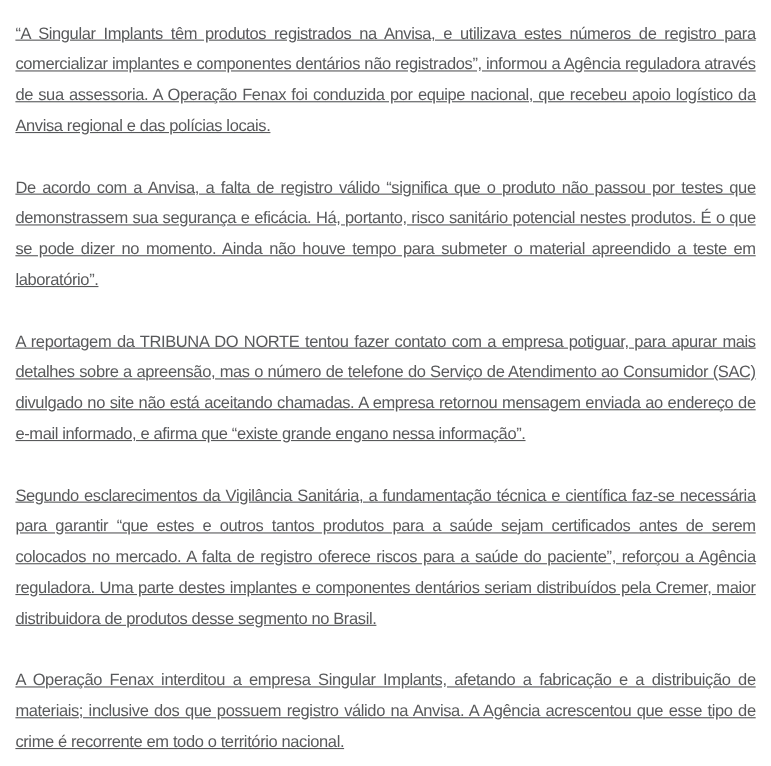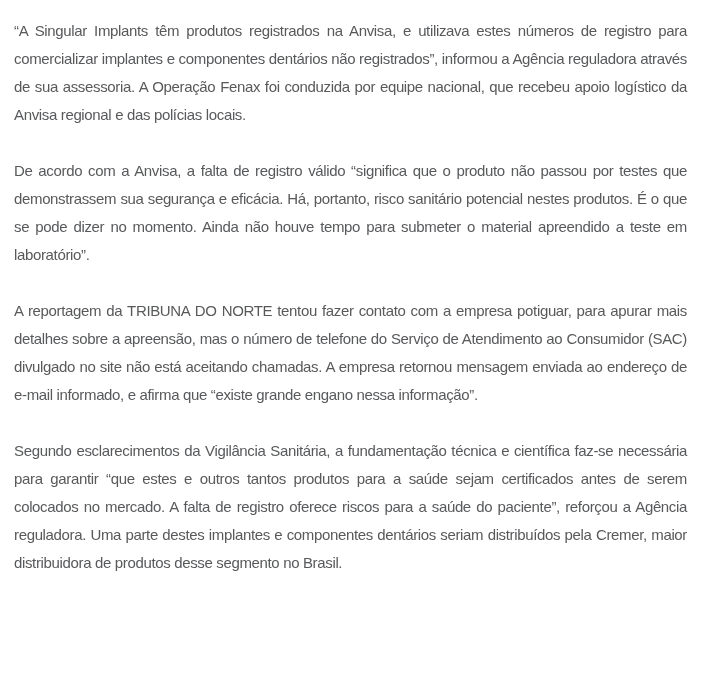--- a/index.html
+++ b/index.html
@@ -16,26 +16,28 @@
     font-family: "Liberation Sans", "DejaVu Sans", sans-serif;
     font-stretch: condensed;
     font-size: 15px;
     line-height: 28px;
     letter-spacing: -0.35px;
     color: #58595b;
     text-align: justify;
   }
   .article p {
     margin: 0 0 28px 0;
+    text-decoration: underline;
   }
   .article p:last-child {
     margin-bottom: 0;
   }
 </style>
 </head>
 <body>
 
 <div class="article">
   <p>“A Singular Implants têm produtos registrados na Anvisa, e utilizava estes números de registro para comercializar implantes e componentes dentários não registrados”, informou a Agência reguladora através de sua assessoria. A Operação Fenax foi conduzida por equipe nacional, que recebeu apoio logístico da Anvisa regional e das polícias locais.</p>
   <p>De acordo com a Anvisa, a falta de registro válido “significa que o produto não passou por testes que demonstrassem sua segurança e eficácia. Há, portanto, risco sanitário potencial nestes produtos. É o que se pode dizer no momento. Ainda não houve tempo para submeter o material apreendido a teste em laboratório”.</p>
   <p>A reportagem da TRIBUNA DO NORTE tentou fazer contato com a empresa potiguar, para apurar mais detalhes sobre a apreensão, mas o número de telefone do Serviço de Atendimento ao Consumidor (SAC) divulgado no site não está aceitando chamadas. A empresa retornou mensagem enviada ao endereço de e-mail informado, e afirma que “existe grande engano nessa informação”.</p>
   <p>Segundo esclarecimentos da Vigilância Sanitária, a fundamentação técnica e científica faz-se necessária para garantir “que estes e outros tantos produtos para a saúde sejam certificados antes de serem colocados no mercado. A falta de registro oferece riscos para a saúde do paciente”, reforçou a Agência reguladora. Uma parte  destes implantes e componentes dentários seriam distribuídos pela Cremer, maior distribuidora de produtos desse segmento no Brasil.</p>
+  <p>A Operação Fenax interditou a empresa Singular Implants, afetando a fabricação e a distribuição de materiais; inclusive dos que possuem registro válido na Anvisa. A Agência acrescentou que esse tipo de crime é recorrente em todo o território nacional.</p>
 </div>
 
 </body></html>

